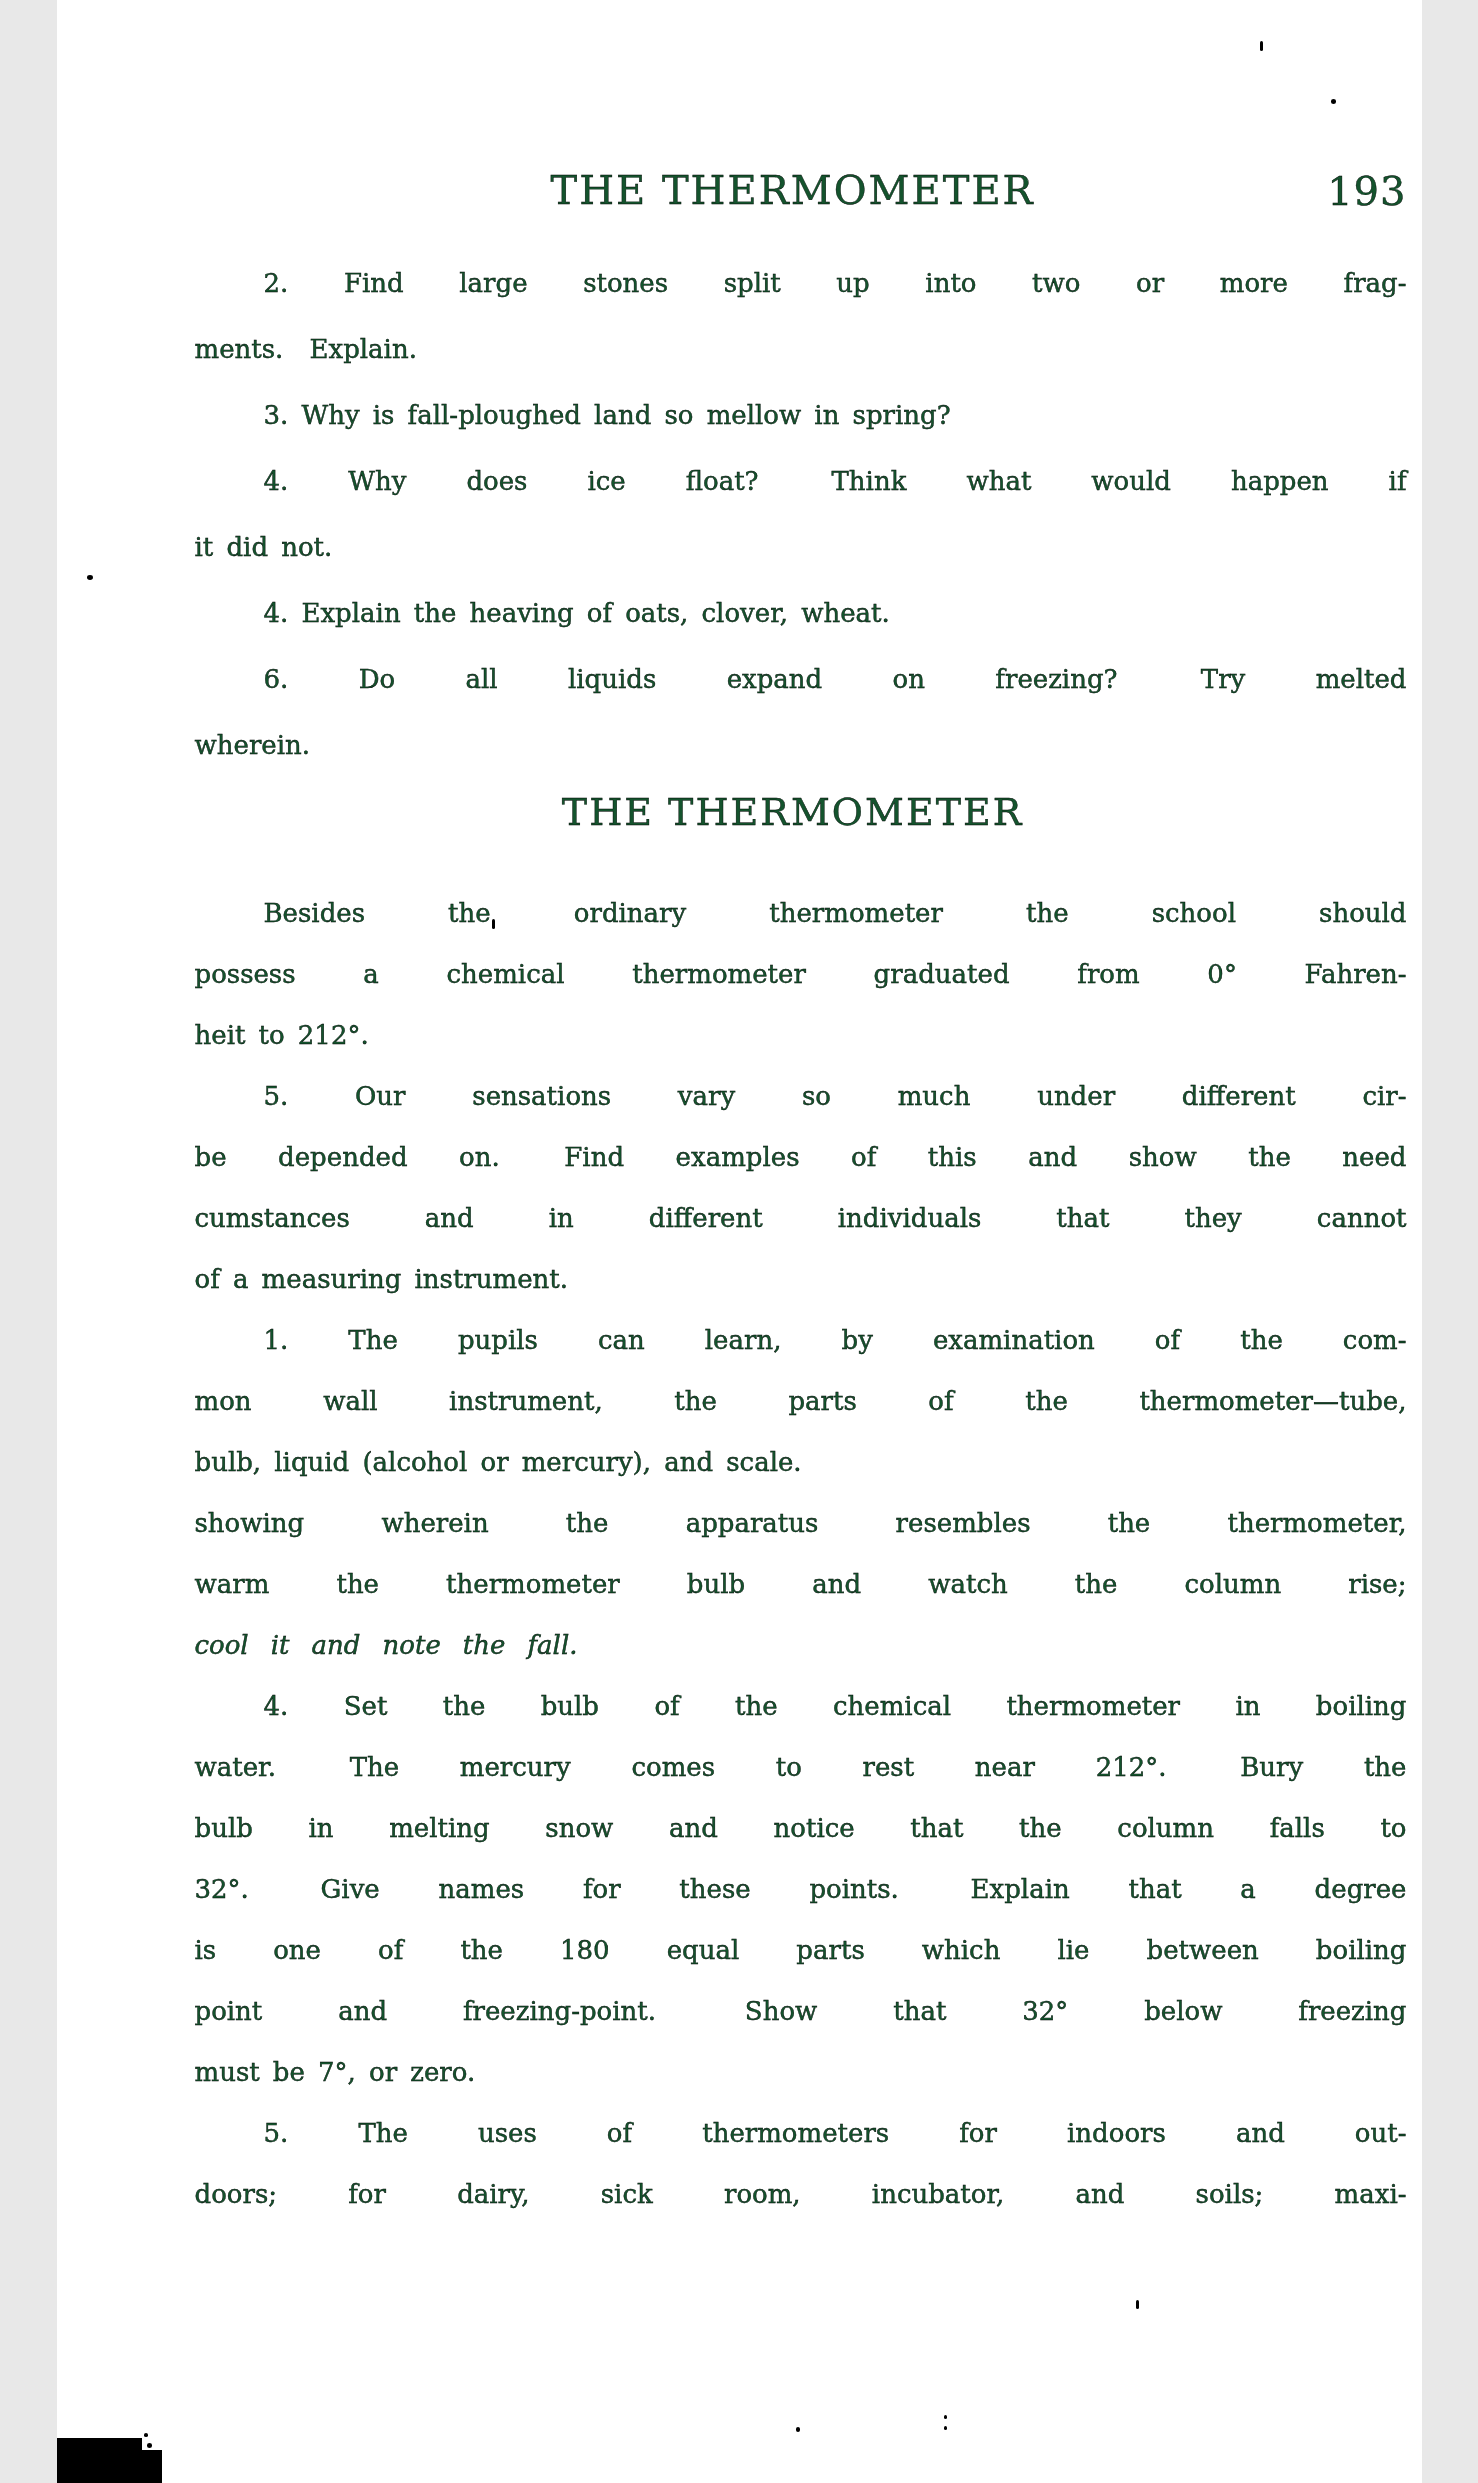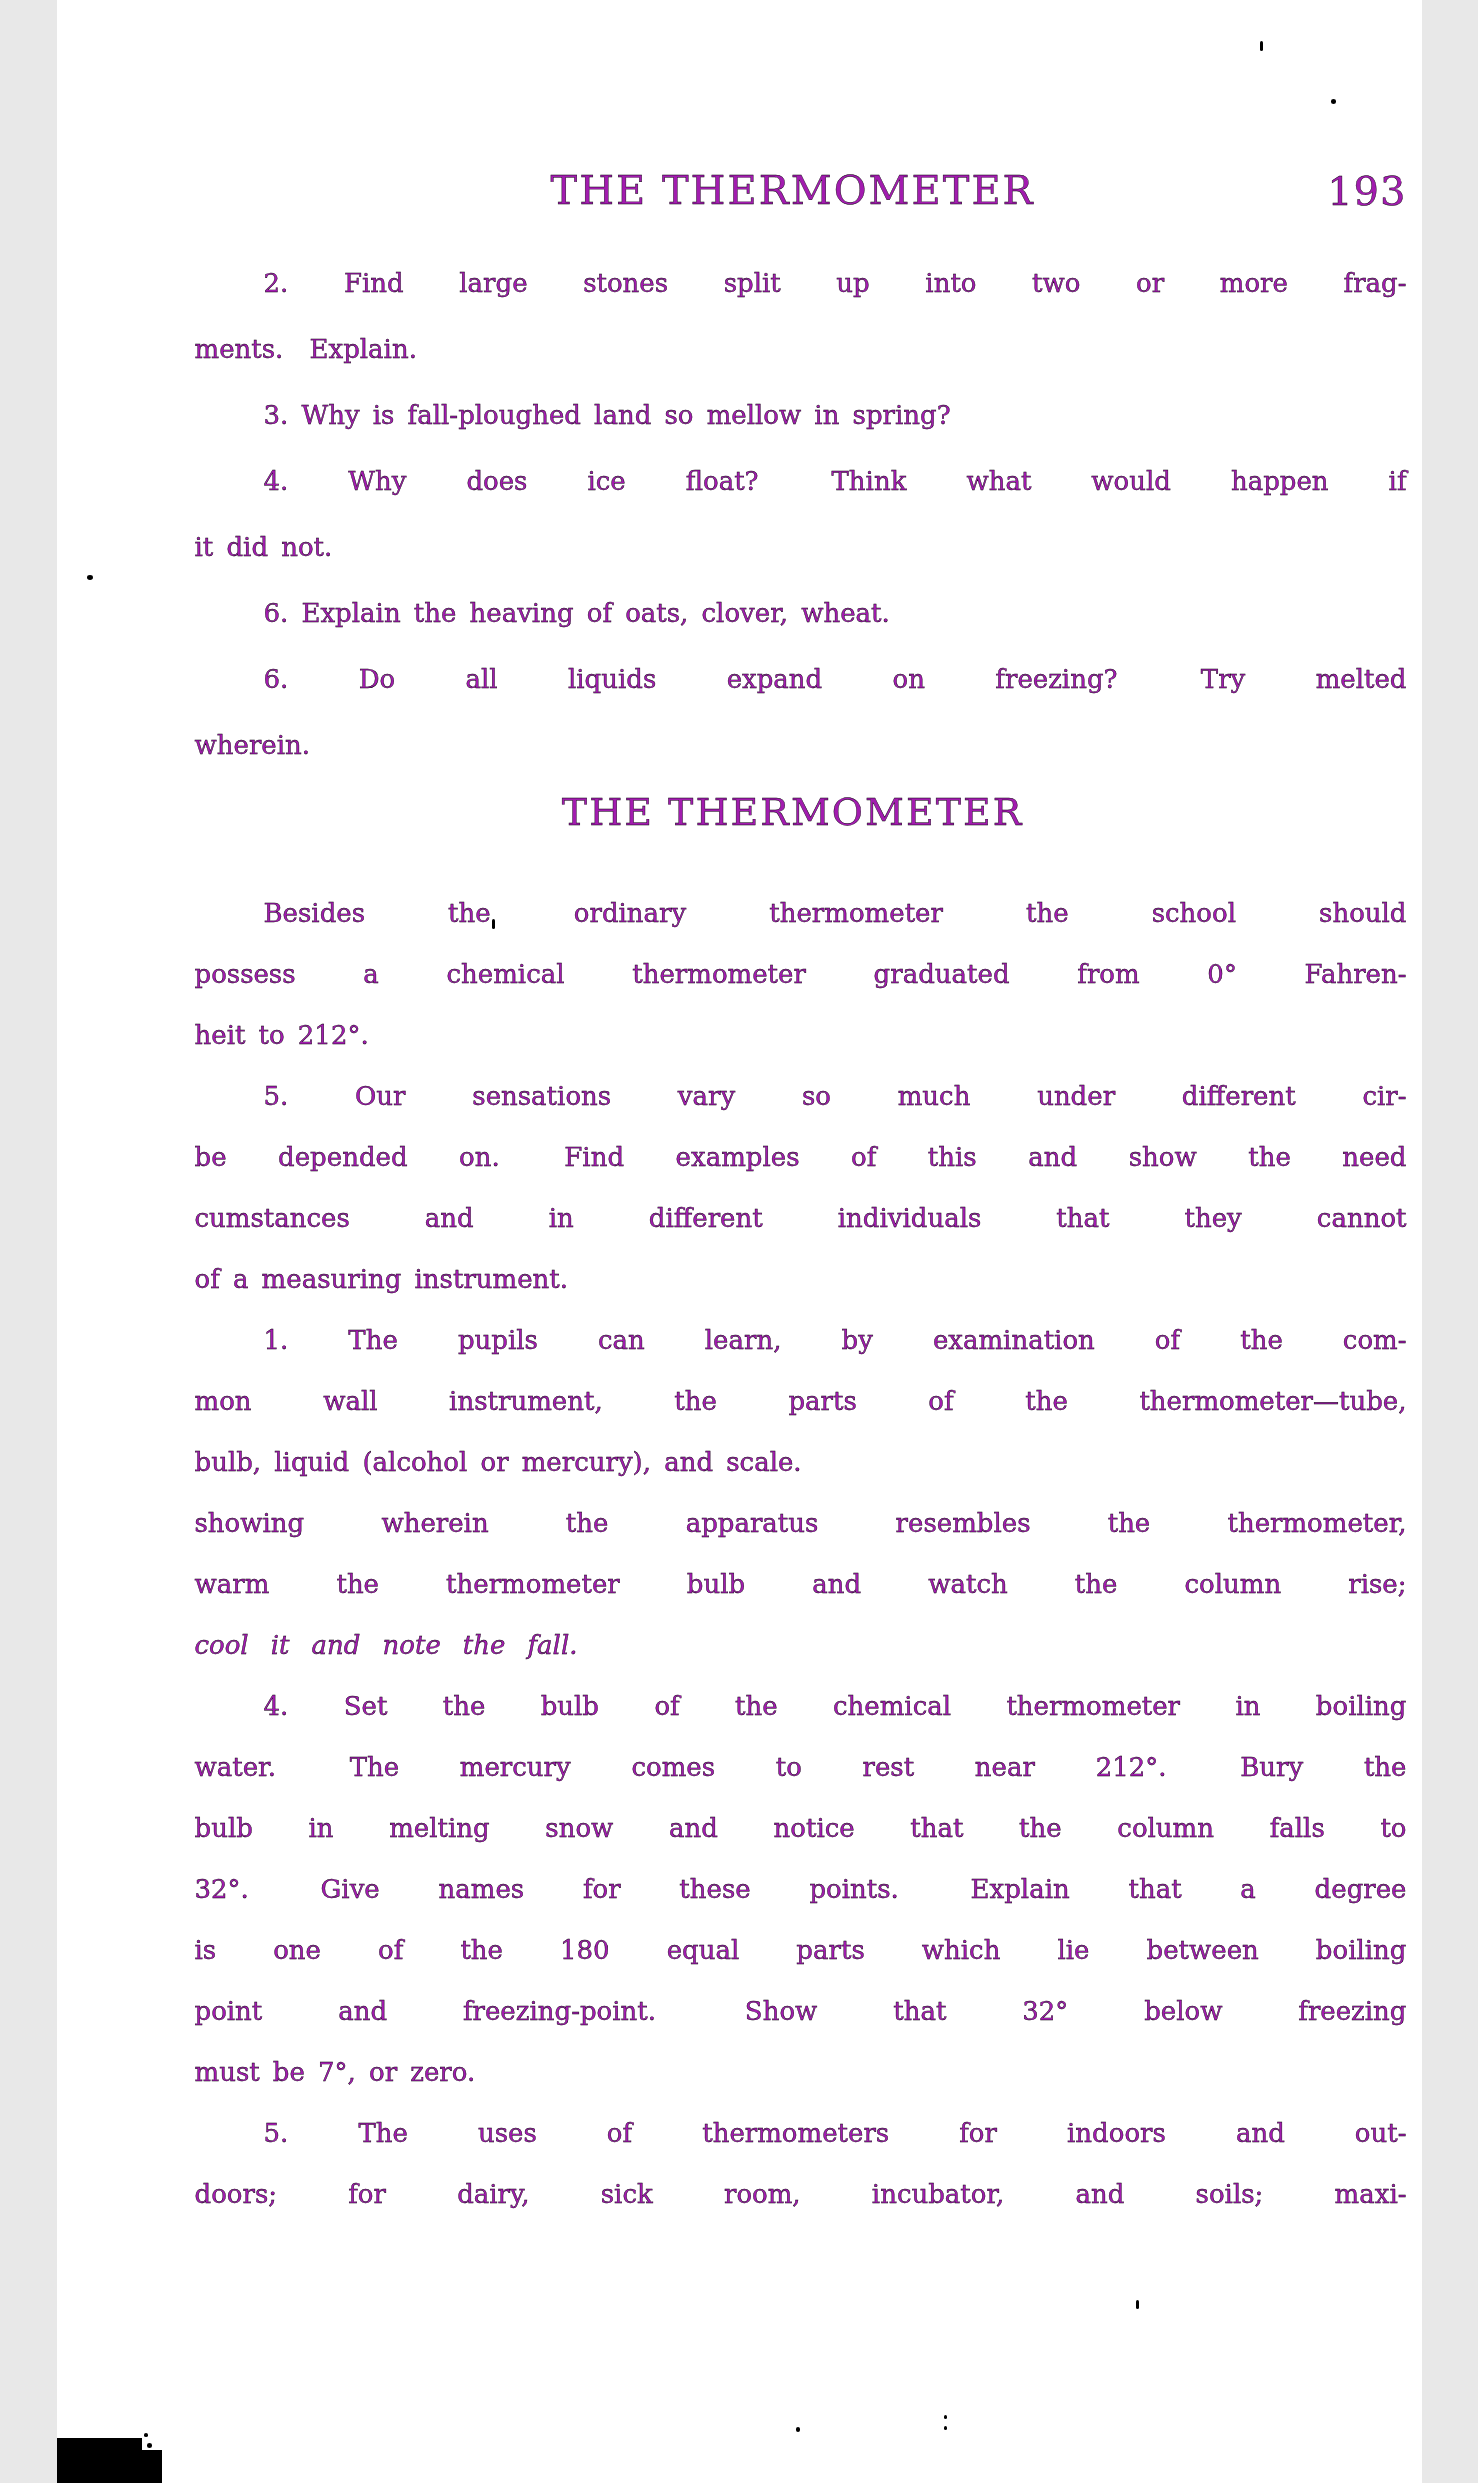--- a/index.html
+++ b/index.html
@@ -1,21 +1,21 @@
 <!DOCTYPE html>
 <html><head>
 <meta charset="utf-8">
 <style>
   html,body{margin:0;padding:0;background:#e8e8e8;}
   .page{
     position:relative;
     width:1365px;height:2483px;
     margin:0 auto;
     background:#ffffff;
-    color:#a21caf;
+    color:#14532d;
     font-family:"DejaVu Serif","Liberation Serif",serif;
     overflow:hidden;
     -webkit-text-stroke:0.4px #000;
   }
   
   .running-head{
     position:absolute;left:138px;top:165px;width:1212px;height:51px;
     font-size:40px;line-height:51px;
   }
   .rh-title{
@@ -53,21 +53,21 @@
     <span class="rh-title">THE THERMOMETER</span>
     <span class="rh-page">193</span>
   </div>
 
   <div class="block block-a">
       <div class="line ind jst">2. Find large stones split up into two or more frag-</div>
       <div class="line">ments.  Explain.</div>
       <div class="line ind">3. Why is fall-ploughed land so mellow in spring?</div>
       <div class="line ind jst">4. Why does ice float?  Think what would happen if</div>
       <div class="line">it did not.</div>
-      <div class="line ind">6. Explain the heaving of oats, clover, wheat.</div>
+      <div class="line ind">4. Explain the heaving of oats, clover, wheat.</div>
       <div class="line ind jst">6. Do all liquids expand on freezing?  Try melted</div>
       <div class="line">wherein.</div>
     </div>
 
   <div class="section-heading">THE THERMOMETER</div>
 
   <div class="block block-b">
       <div class="line ind jst">Besides the ordinary thermometer the school should</div>
       <div class="line jst">possess a chemical thermometer graduated from 0° Fahren-</div>
       <div class="line">heit to 212°.</div>

